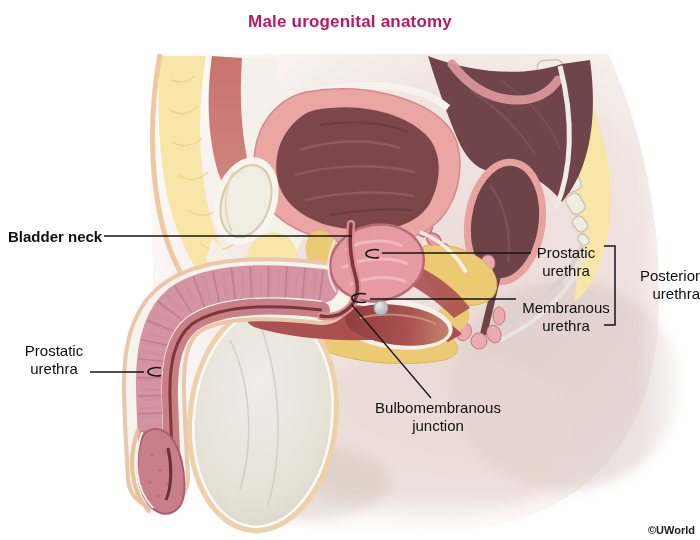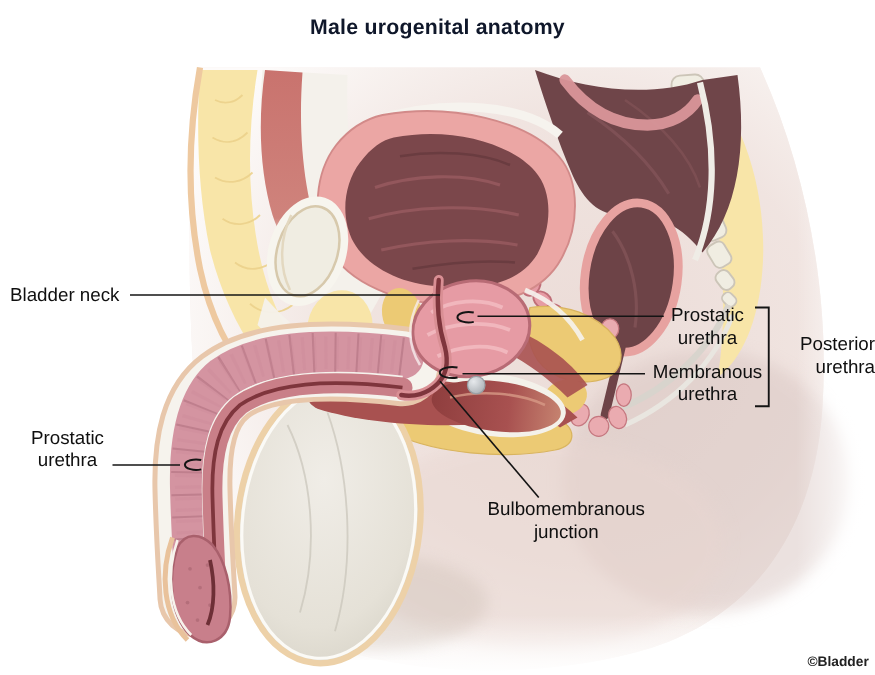--- a/index.html
+++ b/index.html
@@ -1,20 +1,20 @@
 <!DOCTYPE html>
 <html><head>
 <meta charset="utf-8">
 <style>
   html,body{margin:0;padding:0;background:#fff;}
   .figure{position:relative;width:700px;height:540px;background:#fff;overflow:hidden;
           font-family:"Liberation Sans",sans-serif;}
   .figure svg{position:absolute;left:0;top:0;}
   .page-title{position:absolute;left:0;top:12px;width:700px;text-align:center;
-              font-size:17px;font-weight:bold;color:#0f172a;letter-spacing:.2px;}
+              font-size:17px;font-weight:bold;color:#be185d;letter-spacing:.2px;}
   .label{position:absolute;font-size:15px;line-height:18px;color:#0f0f0f;
          white-space:pre-line;}
   .label.center{text-align:center;}
   .copyright{position:absolute;right:5px;bottom:4px;font-size:11px;font-weight:bold;color:#222;}
 </style>
 </head>
 <body>
 
 <div class="figure">
 
@@ -242,26 +242,26 @@
     <path d="M 370,299 L 516,299" stroke-width="1.3"></path>
     <path d="M 352,305 L 431,398" stroke-width="1.3"></path>
     <path d="M 161,368 A 9,4.2 0 1 0 161,375.5" stroke-width="1.6"></path>
     <path d="M 379,250 A 9,4.2 0 1 0 379,257.5" stroke-width="1.6"></path>
     <path d="M 366,294 A 10,4.4 0 1 0 366,302" stroke-width="1.6"></path>
     <path d="M 604,246 L 615,246 L 615,325 L 604,325" stroke-width="1.5"></path>
   </g>
 </svg>
 
 <div class="page-title">Male urogenital anatomy</div>
-<div class="label" style="left:8px;top:228px;">Bladder neck</div>
+<div class="label" style="left:8px;top:228px;font-weight:bold;">Bladder neck</div>
 <div class="label center" style="left:12px;top:342px;width:84px;">Prostatic
 urethra</div>
 <div class="label center" style="left:522px;top:244px;width:88px;">Prostatic
 urethra</div>
-<div class="label center" style="left:510px;top:289px;width:112px;">Membranous
+<div class="label center" style="left:510px;top:299px;width:112px;">Membranous
 urethra</div>
 <div class="label" style="left:622px;top:267px;width:78px;text-align:right;">Posterior
 urethra</div>
-<div class="label center" style="left:383px;top:399px;width:140px;">Bulbomembranous
+<div class="label center" style="left:368px;top:399px;width:140px;">Bulbomembranous
 junction</div>
-<div class="copyright">©Bladder</div>
+<div class="copyright">©UWorld</div>
 
 </div>
 
 </body></html>

